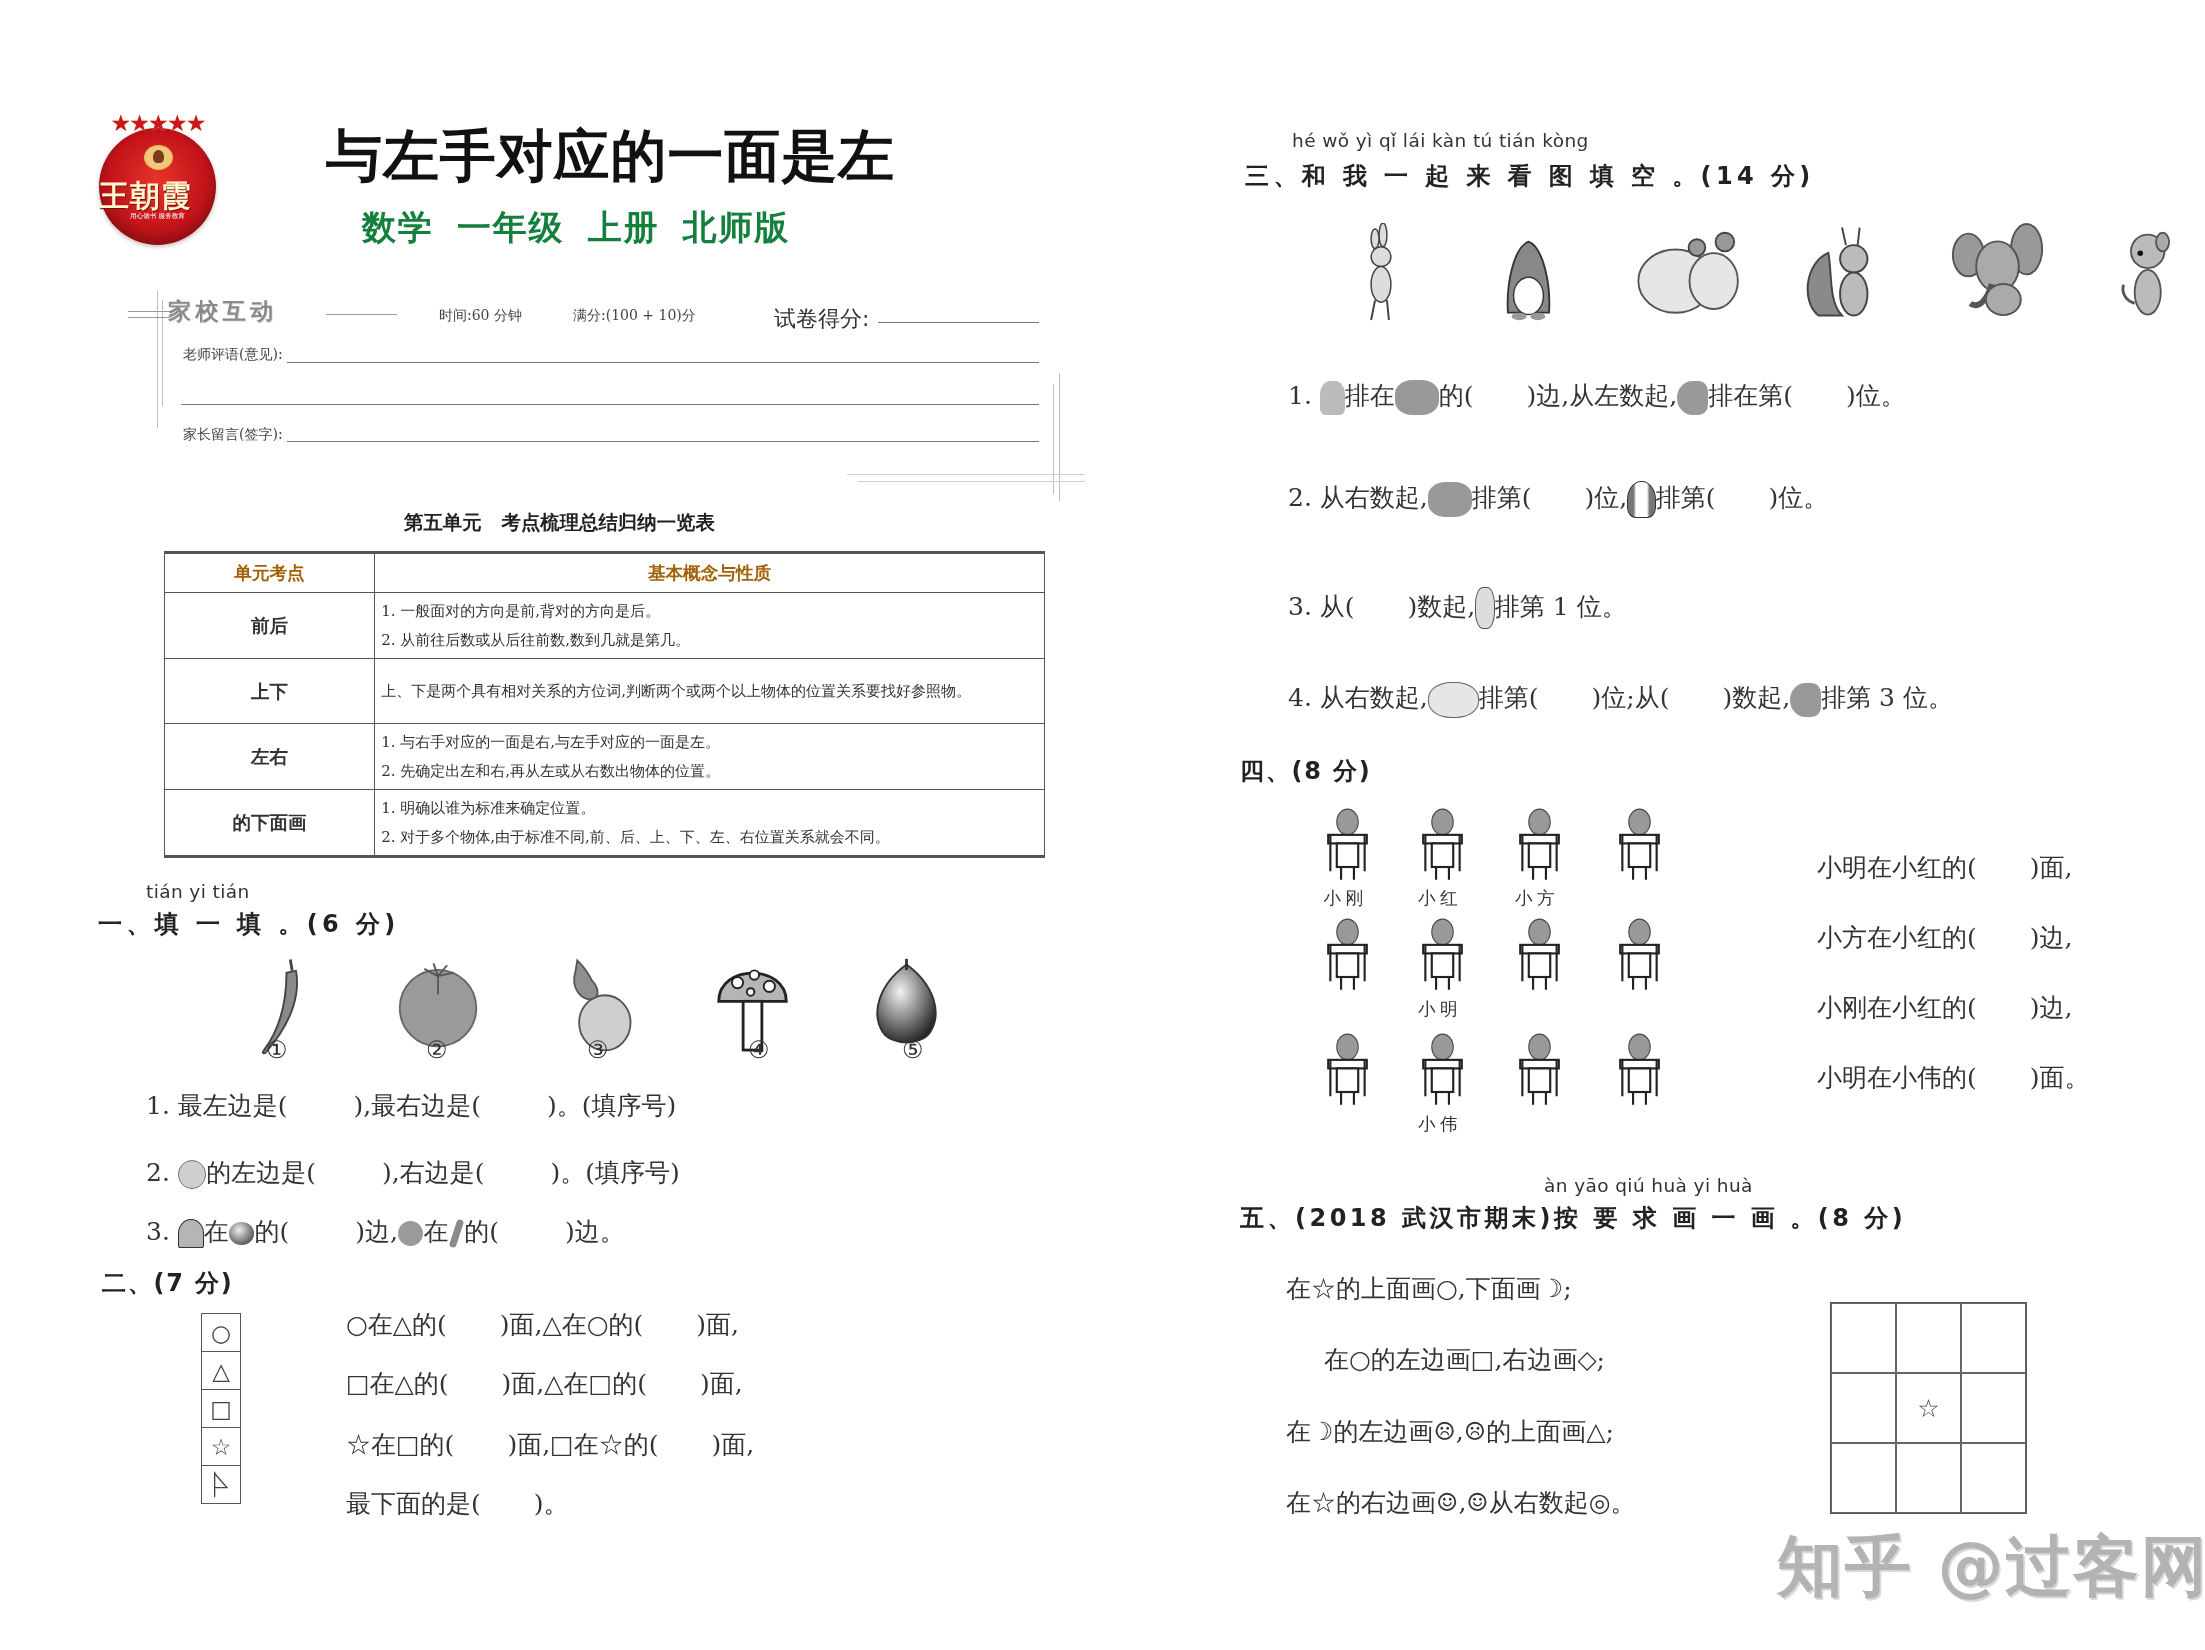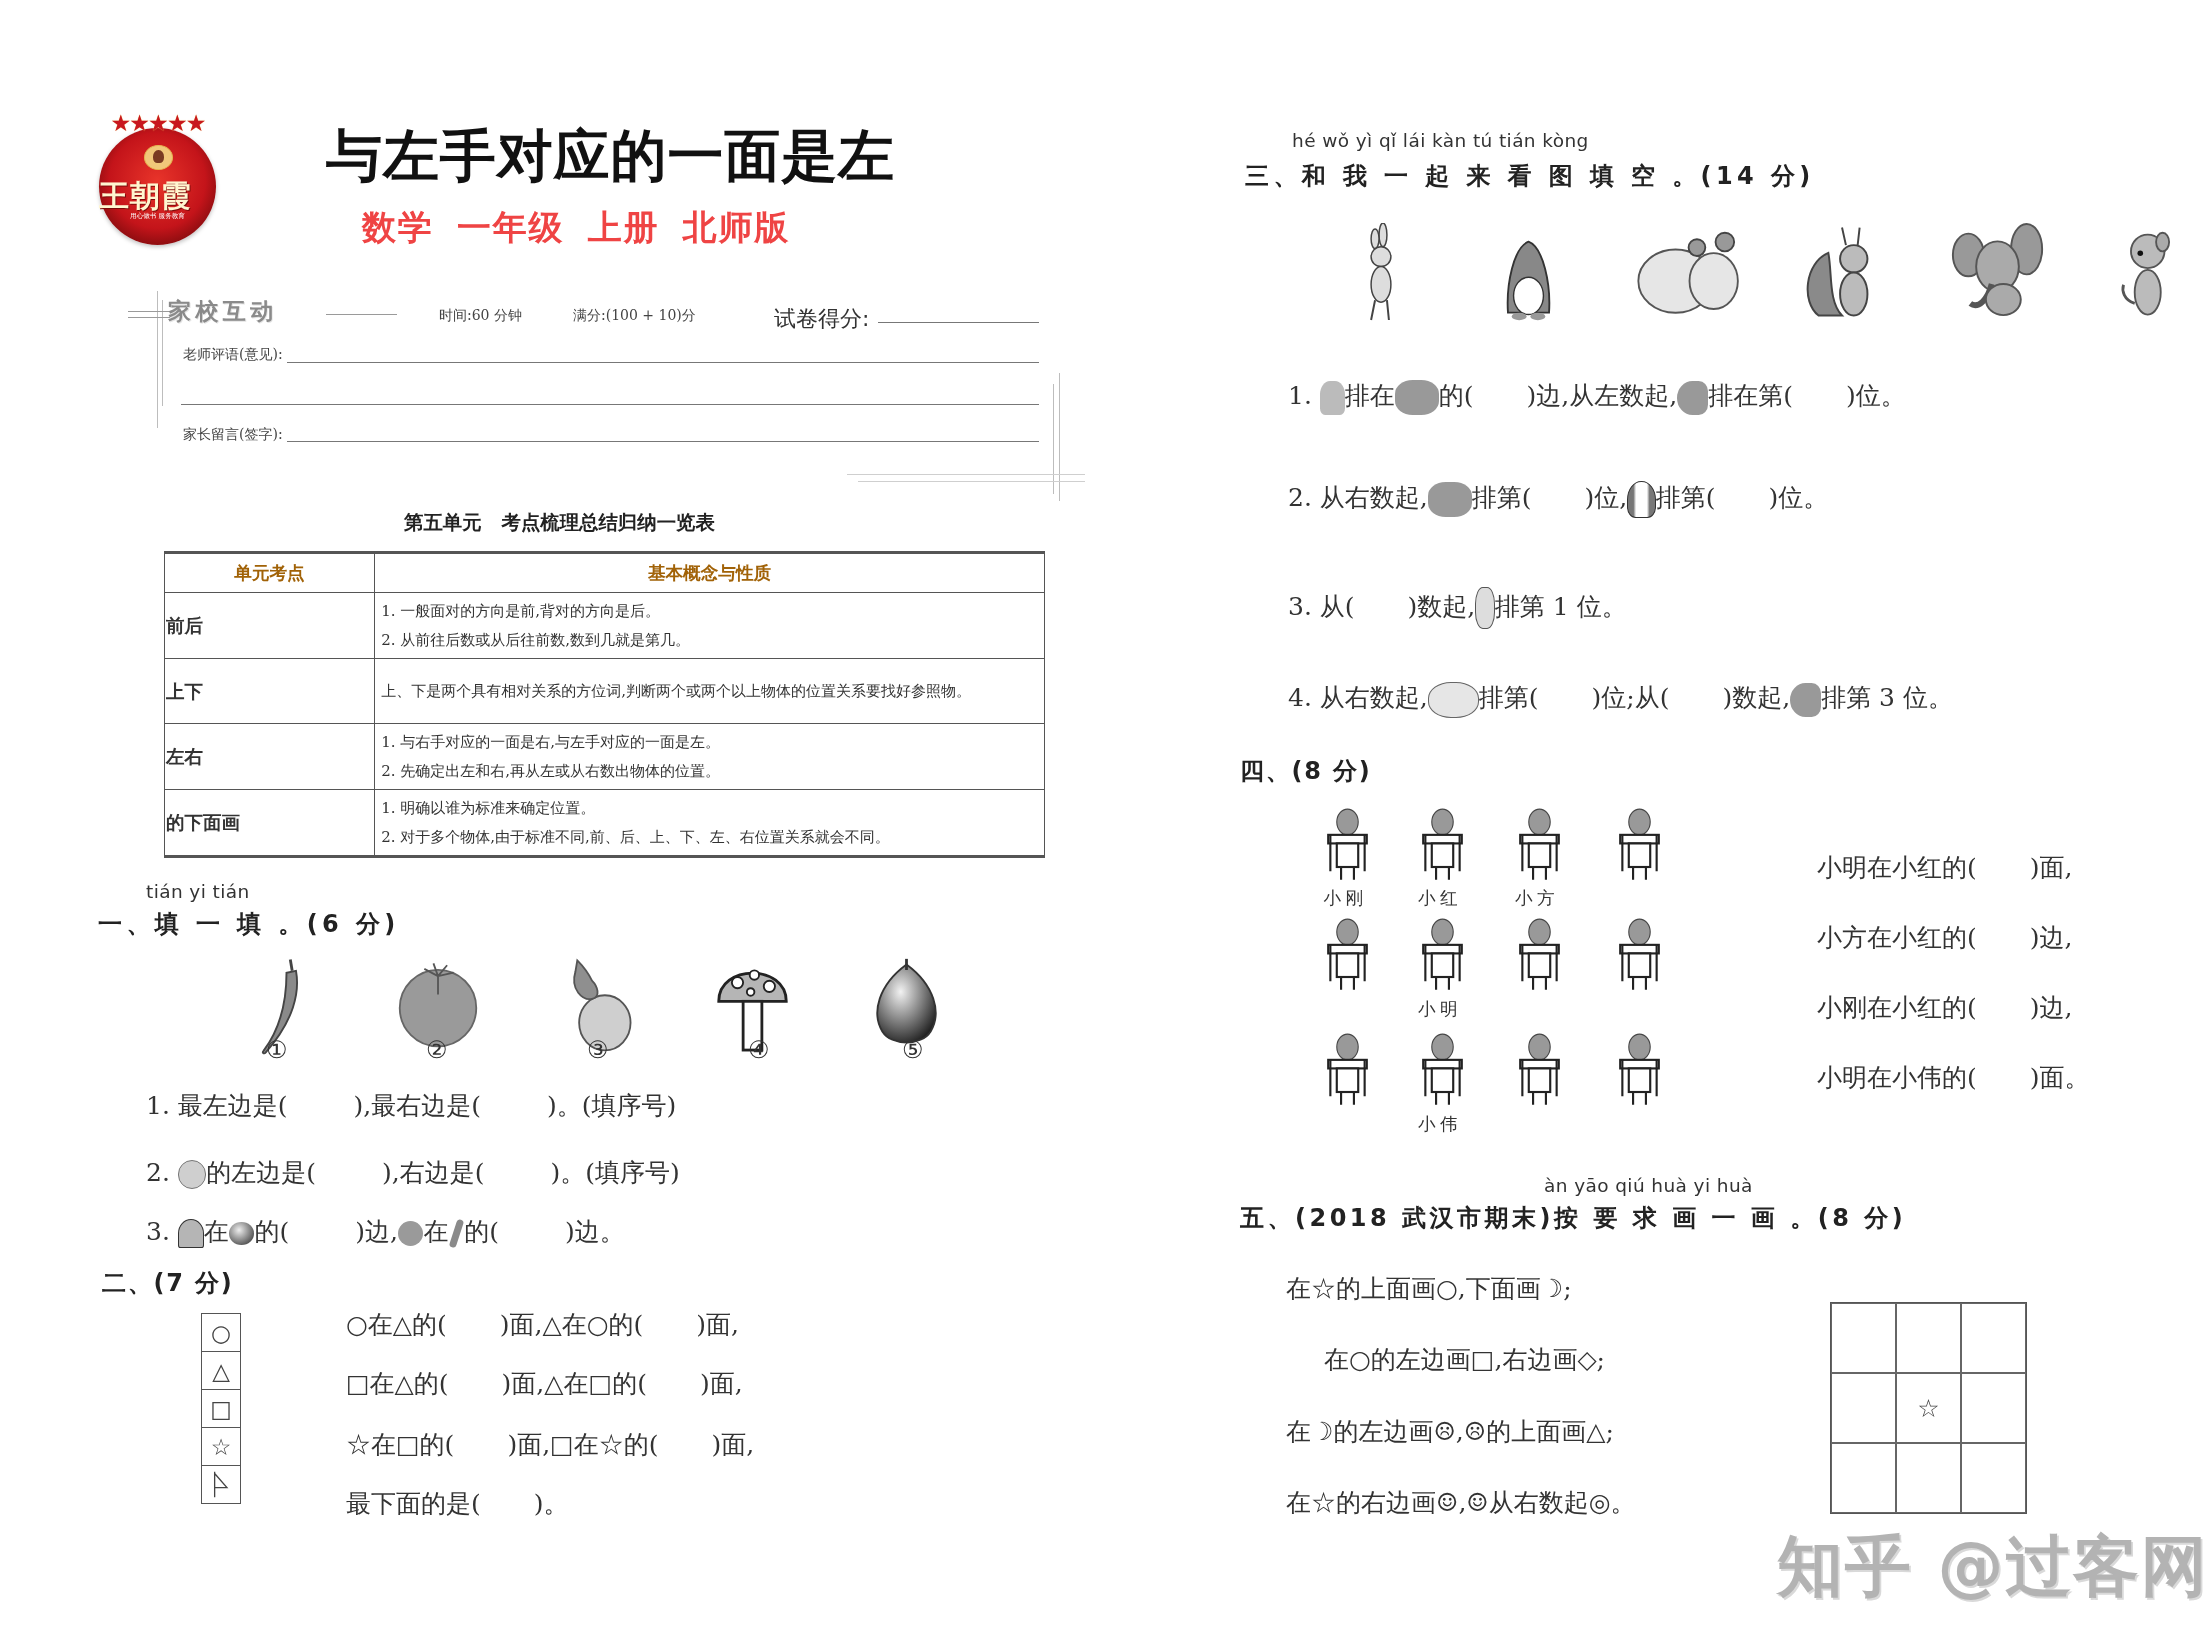--- a/index.html
+++ b/index.html
@@ -13,38 +13,38 @@
           box-shadow:0 1.8px 4.4px rgba(0,0,0,.25); }
   .logo .stars { position:absolute; left:0; right:0; top:-17.6px; text-align:center; color:#c8181e; font-size:23px; letter-spacing:-1.8px;
                  text-shadow:0 0 0.9px #f3c45a; }
   .logo .brand { position:absolute; left:0; right:0; top:48px; text-align:left; color:#fff6d0; font-size:30px; font-weight:bold;
                  font-family:"DejaVu Serif",serif; text-shadow:0.9px 0.9px 0 #7a0a0a; letter-spacing:0.9px; }
   .logo .slogan { position:absolute; left:0; right:0; top:84px; text-align:center; color:#fff; font-size:6.6px; font-family:"DejaVu Sans",sans-serif; }
   .logo .portrait { position:absolute; left:45px; top:17px; width:26.5px; height:23px; border-radius:50%; background:#f1c87a; border:1.3px solid #e6b450; }
   .logo .portrait::after { content:""; position:absolute; left:8px; top:3.5px; width:10.6px; height:13.2px; border-radius:50% 50% 40% 40%; background:#7a3b22; }
 
   .title { left:326px; top:119px; font-size:56px; font-weight:bold; font-family:"DejaVu Sans",sans-serif; color:#111; letter-spacing:0.9px; }
-  .subtitle { left:362px; top:205px; font-size:34px; font-weight:bold; font-family:"DejaVu Sans",sans-serif; color:#ef4444; letter-spacing:1.8px; word-spacing:9.7px; }
+  .subtitle { left:362px; top:205px; font-size:34px; font-weight:bold; font-family:"DejaVu Sans",sans-serif; color:#15803d; letter-spacing:1.8px; word-spacing:9.7px; }
 
   
   .hs-badge { left:168px; top:296px; font-size:23px; font-weight:bold; color:#8a8a8a; font-family:"DejaVu Sans",sans-serif; letter-spacing:4.4px;
               text-shadow:0.9px 0.9px 0 #e4e4e4; }
   .hs-line { background:#9a9a9a; height:1.3px; }
   .meta { font-size:14px; color:#444; font-family:"DejaVu Serif",serif; }
   .meta-strong { font-size:22px; font-weight:normal; color:#333; font-family:"DejaVu Sans",sans-serif; }
   .fill-line { border-bottom:1.8px solid #777; }
   .vline { background:#bdbdbd; width:1.3px; }
   .hline { background:#cfcfcf; height:1.3px; }
 
   
   .tbl-title { left:404px; top:509px; font-size:19.4px; font-weight:bold; font-family:"DejaVu Sans",sans-serif; color:#222; word-spacing:13.2px; }
   table.summary { position:absolute; left:164px; top:551px; width:881px; border-collapse:collapse; }
   table.summary th, table.summary td { border:1.8px solid #555; }
   table.summary th { font-size:17.6px; font-weight:bold; height:36px; font-family:"DejaVu Sans",sans-serif; color:#a16207; }
-  table.summary td.k { width:207px; text-align:left; font-size:18.5px; font-weight:bold; font-family:"DejaVu Sans",sans-serif; color:#333; }
+  table.summary td.k { width:207px; text-align:center; font-size:18.5px; font-weight:bold; font-family:"DejaVu Sans",sans-serif; color:#333; }
   table.summary td.v { font-size:15px; line-height:29px; padding:3.5px 6.2px; color:#333; height:57px; vertical-align:middle; }
   table.summary tr.last td { border-bottom-width:3.5px; }
   table.summary tr.first th { border-top-width:3.5px; }
 
   
   .pinyin { font-size:18.5px; color:#333; font-family:"DejaVu Sans",sans-serif; letter-spacing:0.4px; }
   .sec-head { font-size:24px; font-weight:bold; color:#222; font-family:"DejaVu Sans",sans-serif; letter-spacing:7px; }
   .q { font-size:25px; color:#333; white-space:nowrap; }
   .blank { display:inline-block; width:66px; }
   .blank-s { display:inline-block; width:53px; }

